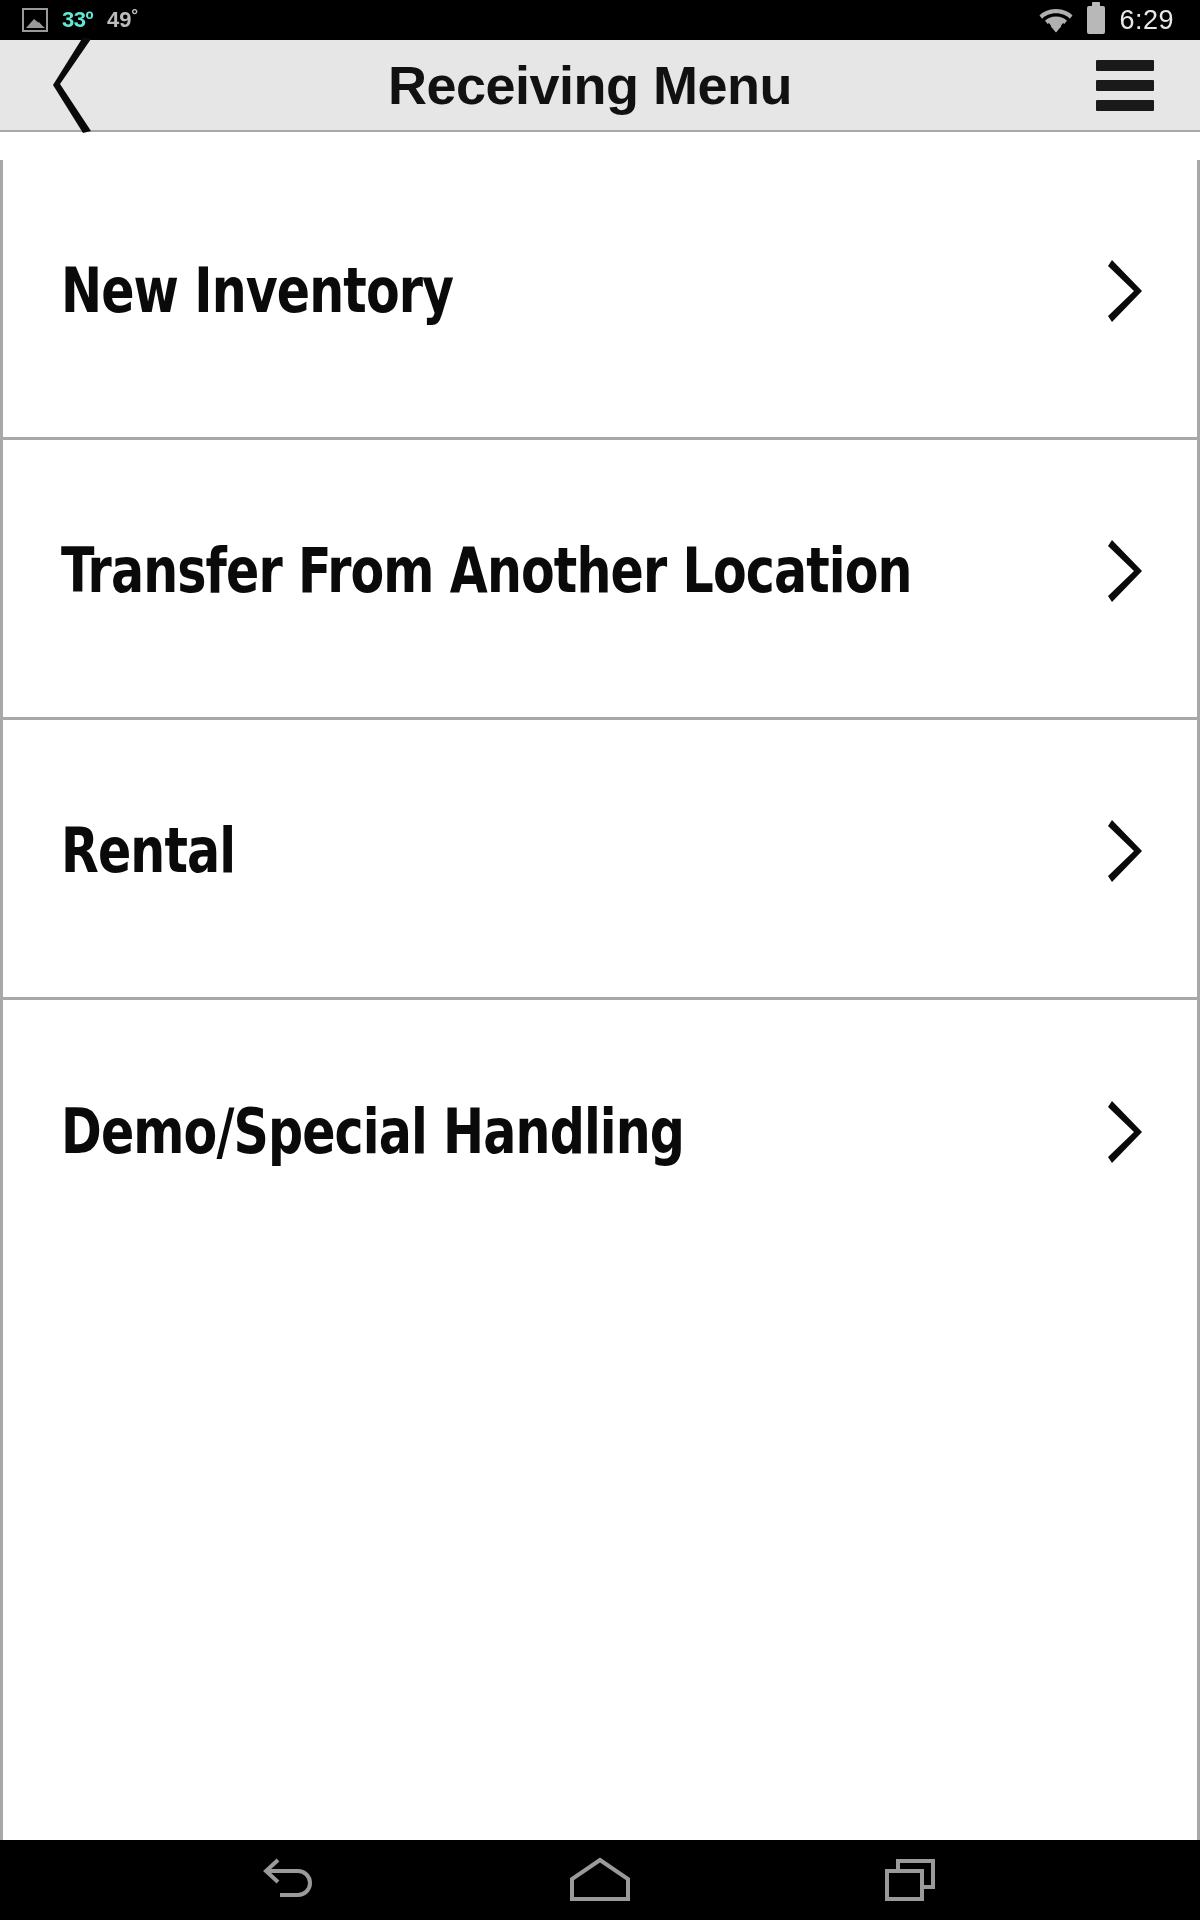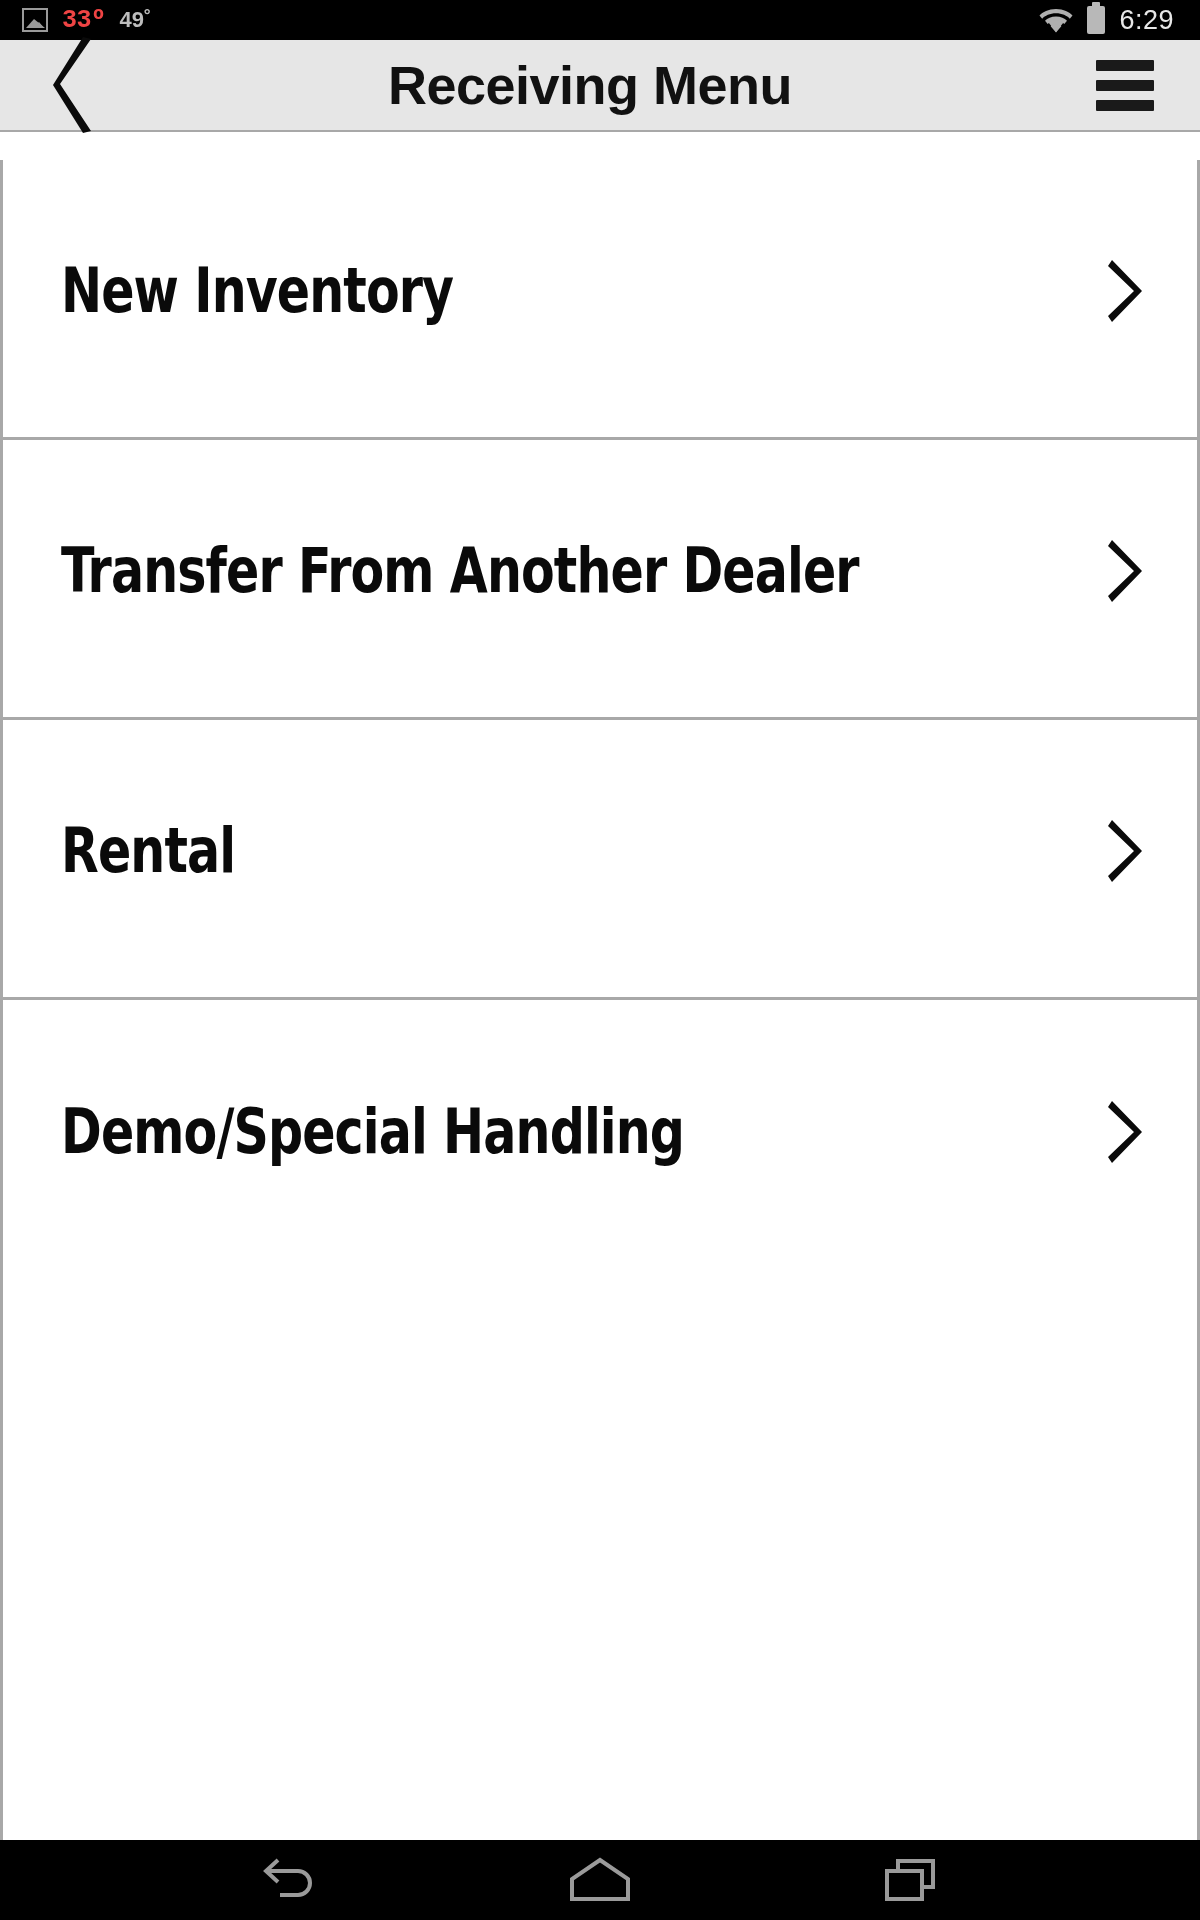--- a/index.html
+++ b/index.html
@@ -39,22 +39,22 @@
   }
   .photo-icon::before {
     content:"";
     position:absolute; right:2px; bottom:2px;
     width:0; height:0;
     border-left:6px solid transparent;
     border-right:5px solid transparent;
     border-bottom:6px solid #9a9a9a;
   }
   #temp-primary {
-    color:#ef4444; font-size:25px; font-weight:bold;
-    letter-spacing:-0.5px; line-height:1;font-family:Liberation Mono, monospace;
+    color:#5eead4; font-size:22px; font-weight:bold;
+    letter-spacing:-0.5px; line-height:1;
   }
   #temp-secondary {
     color:#bdbdbd; font-size:22px; font-weight:bold;
     line-height:1;
   }
   #status-right {
     margin-left:auto; margin-right:26px;
     display:flex; align-items:center; gap:14px;
   }
   .wifi-icon {
@@ -211,29 +211,29 @@
   <div class="list-item">
     <span class="item-label">New Inventory</span>
     <span class="chev-right">
       <svg viewBox="0 0 34 62" width="34" height="62">
           <path d="M4 0 L34 31 L4 62 L0 56 L26 31 L0 6 Z" fill="#0a0a0a"></path>
         </svg>
     </span>
   </div>
 
 
-
-  <div class="list-item">
-    <span class="item-label">Transfer From Another Dealer</span>
-    <span class="chev-right">
-      <svg viewBox="0 0 34 62" width="34" height="62">
-          <path d="M4 0 L34 31 L4 62 L0 56 L26 31 L0 6 Z" fill="#0a0a0a"></path>
-        </svg>
-    </span>
-  </div>
+  <div class="list-item">
+    <span class="item-label">Transfer From Another Location</span>
+    <span class="chev-right">
+      <svg viewBox="0 0 34 62" width="34" height="62">
+          <path d="M4 0 L34 31 L4 62 L0 56 L26 31 L0 6 Z" fill="#0a0a0a"></path>
+        </svg>
+    </span>
+  </div>
+
 
   <div class="list-item">
     <span class="item-label">Rental</span>
     <span class="chev-right">
       <svg viewBox="0 0 34 62" width="34" height="62">
           <path d="M4 0 L34 31 L4 62 L0 56 L26 31 L0 6 Z" fill="#0a0a0a"></path>
         </svg>
     </span>
   </div>
 

